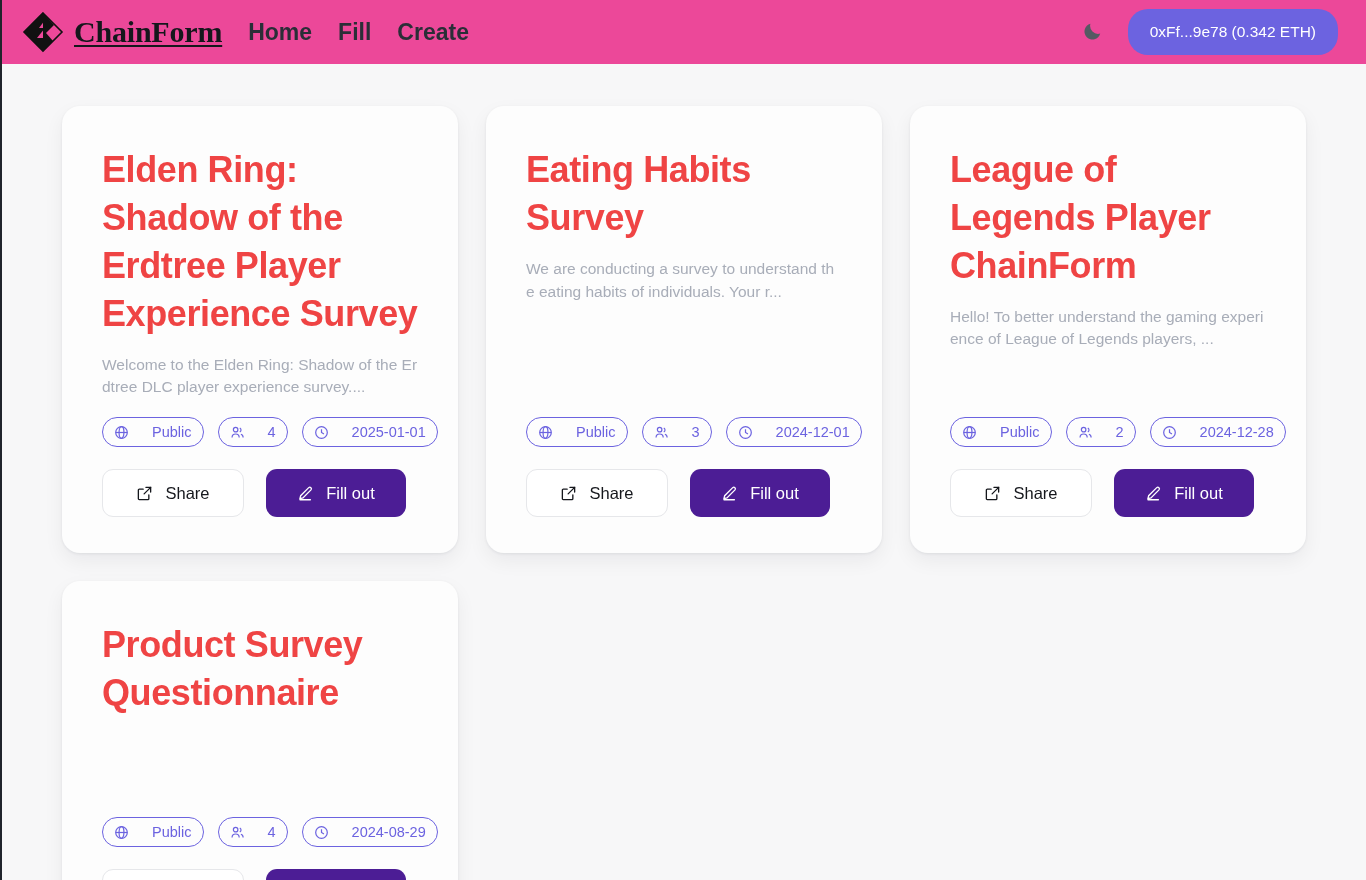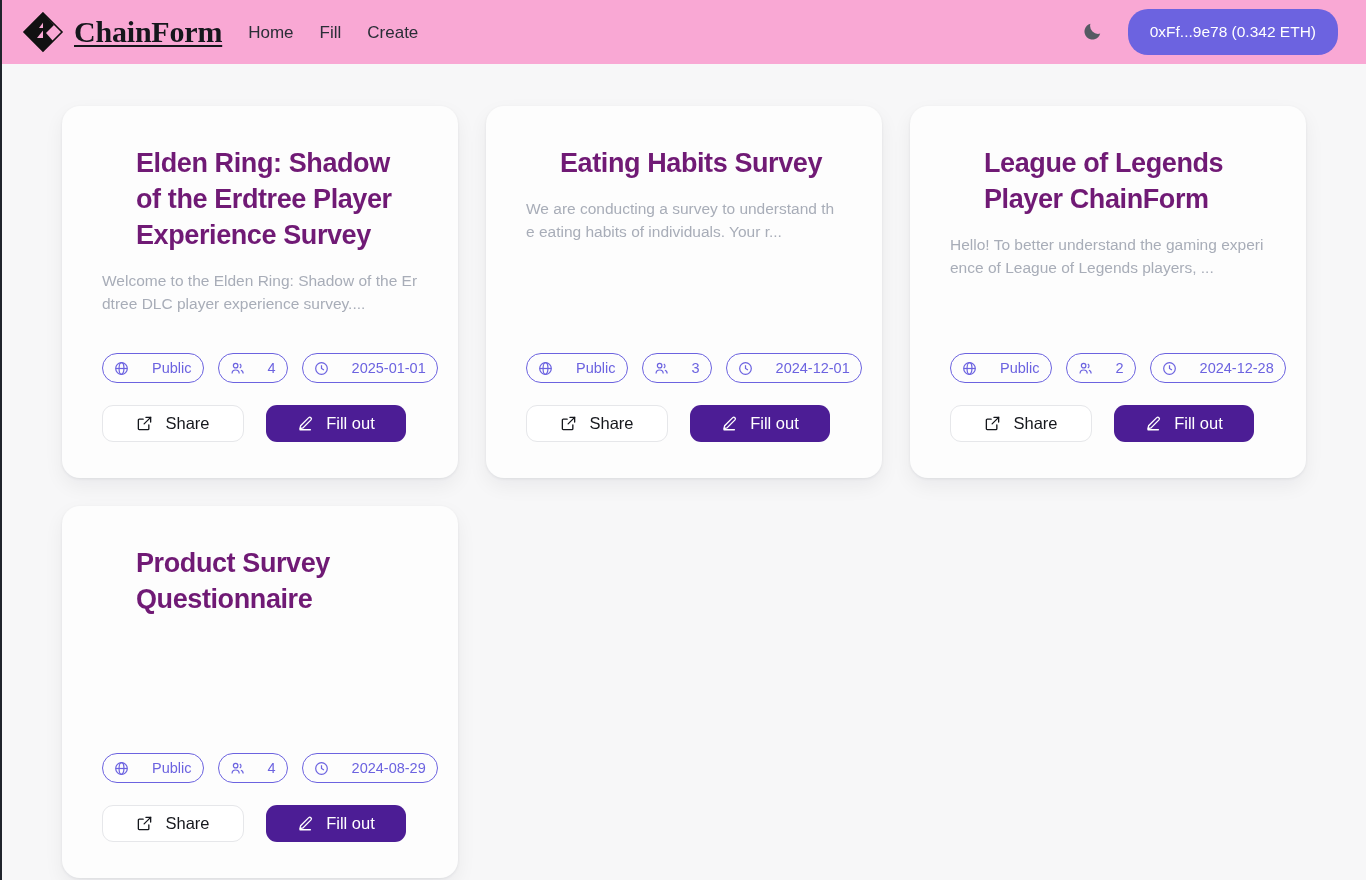--- a/index.html
+++ b/index.html
@@ -22,21 +22,21 @@
     position: absolute;
     left: 0; top: 0;
     width: 2px; height: 880px;
     background: #20242c;
     z-index: 50;
   }
 
   
   .header {
     height: 64px;
-    background: #f9a8d4;
+    background: #ec4899;
     display: flex;
     align-items: center;
     padding: 0 28px 0 22px;
     position: relative;
     z-index: 20;
   }
 
   .brand {
     display: flex;
     align-items: center;
@@ -62,25 +62,26 @@
     text-decoration-thickness: 2px;
   }
 
   .nav {
     display: flex;
     align-items: center;
     gap: 26px;
   }
 
   .nav-link {
-    font-size: 17px;
+    font-size: 23px;
     color: #2a2e37;
     text-decoration: none;
     cursor: pointer;
     line-height: 1;
+    font-weight: bold;
   }
 
   .header-right {
     margin-left: auto;
     display: flex;
     align-items: center;
     gap: 18px;
   }
 
   .theme-toggle {
@@ -124,26 +125,25 @@
     background: #fdfdfd;
     border-radius: 18px;
     box-shadow: 0 1px 3px rgba(16,24,40,0.07), 0 8px 20px rgba(16,24,40,0.06);
     padding: 40px 40px 36px 40px;
     display: flex;
     flex-direction: column;
     min-height: 372px;
   }
 
   .card-title {
-    font-size: 27px;
+    font-size: 36px;
     font-weight: bold;
     line-height: 1.33;
     letter-spacing: -0.4px;
-    color: #701a75;
-    margin-left: 34px;
+    color: #ef4444;
   }
 
   .card-desc {
     margin-top: 16px;
     font-size: 15.5px;
     line-height: 1.47;
     color: #a8adb8;
     word-break: break-all;
   }
 
@@ -173,21 +173,21 @@
 
   .pill svg { display: block; }
 
   .btn-row {
     display: flex;
     align-items: center;
     gap: 22px;
   }
 
   .btn {
-    height: 37px;
+    height: 48px;
     border-radius: 11px;
     display: inline-flex;
     align-items: center;
     justify-content: center;
     gap: 12px;
     font-size: 16.5px;
     cursor: pointer;
     font-family: "Liberation Sans", sans-serif;
   }
 

